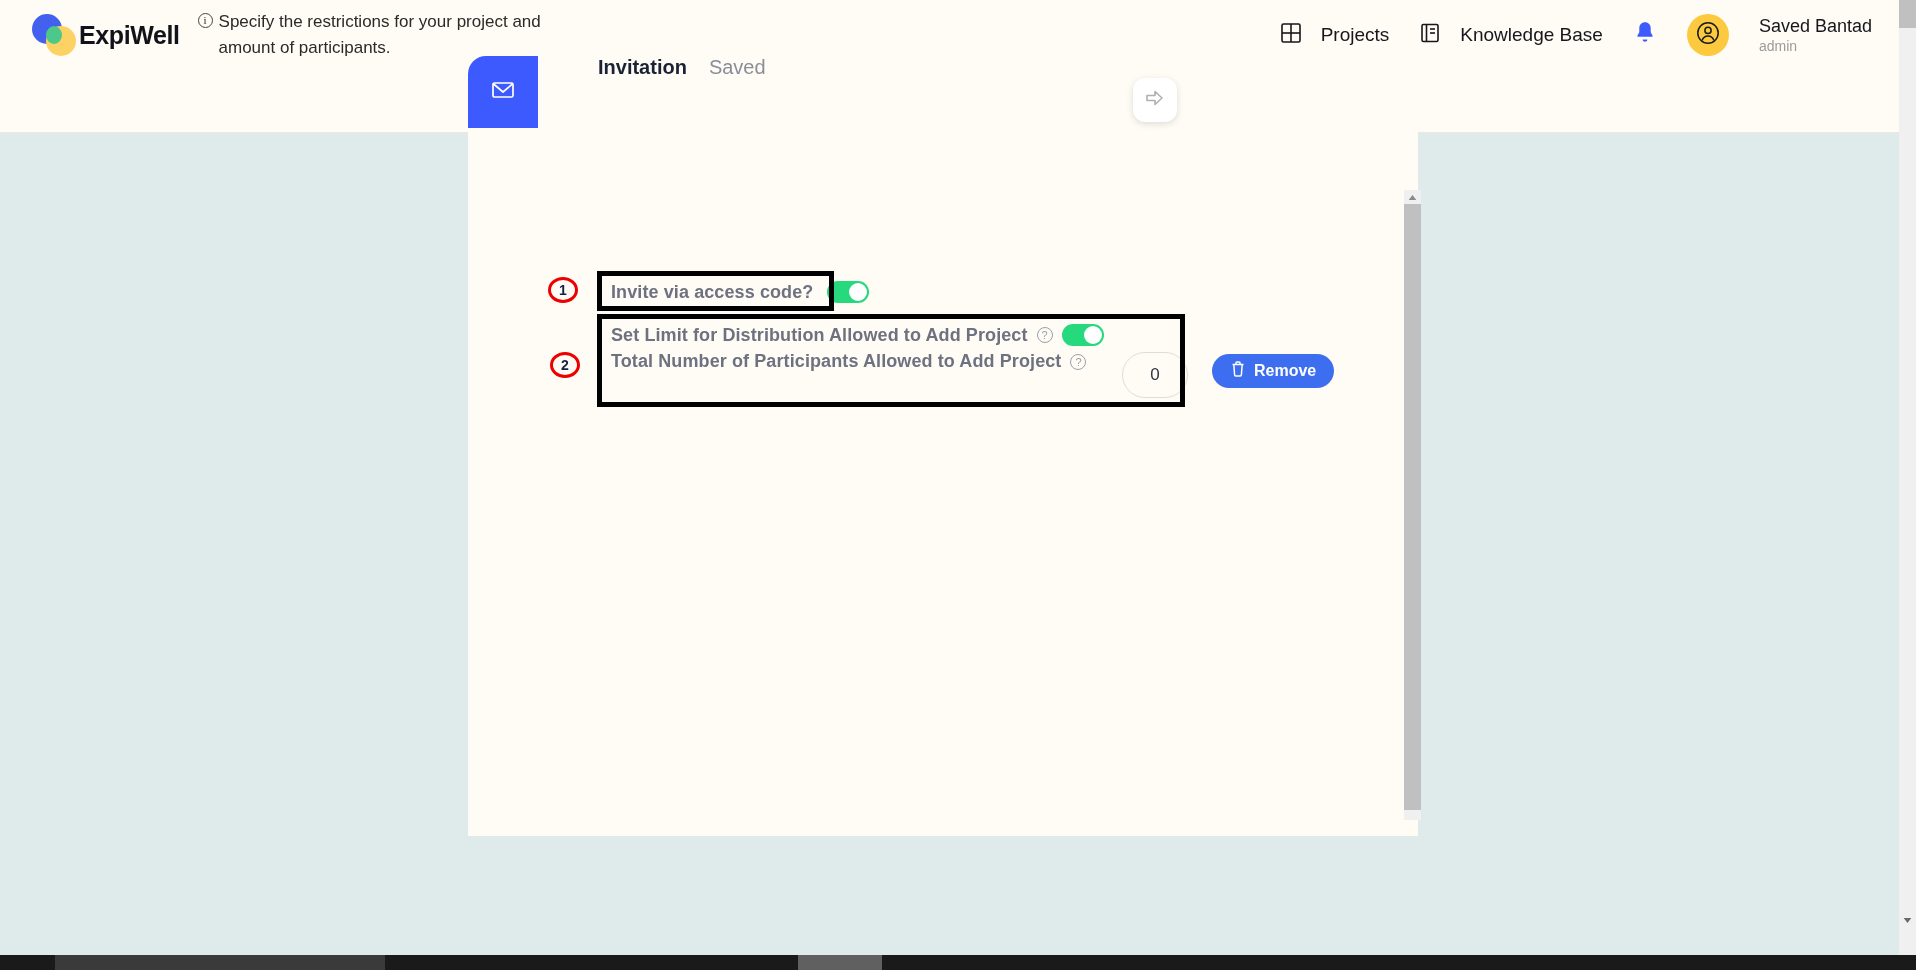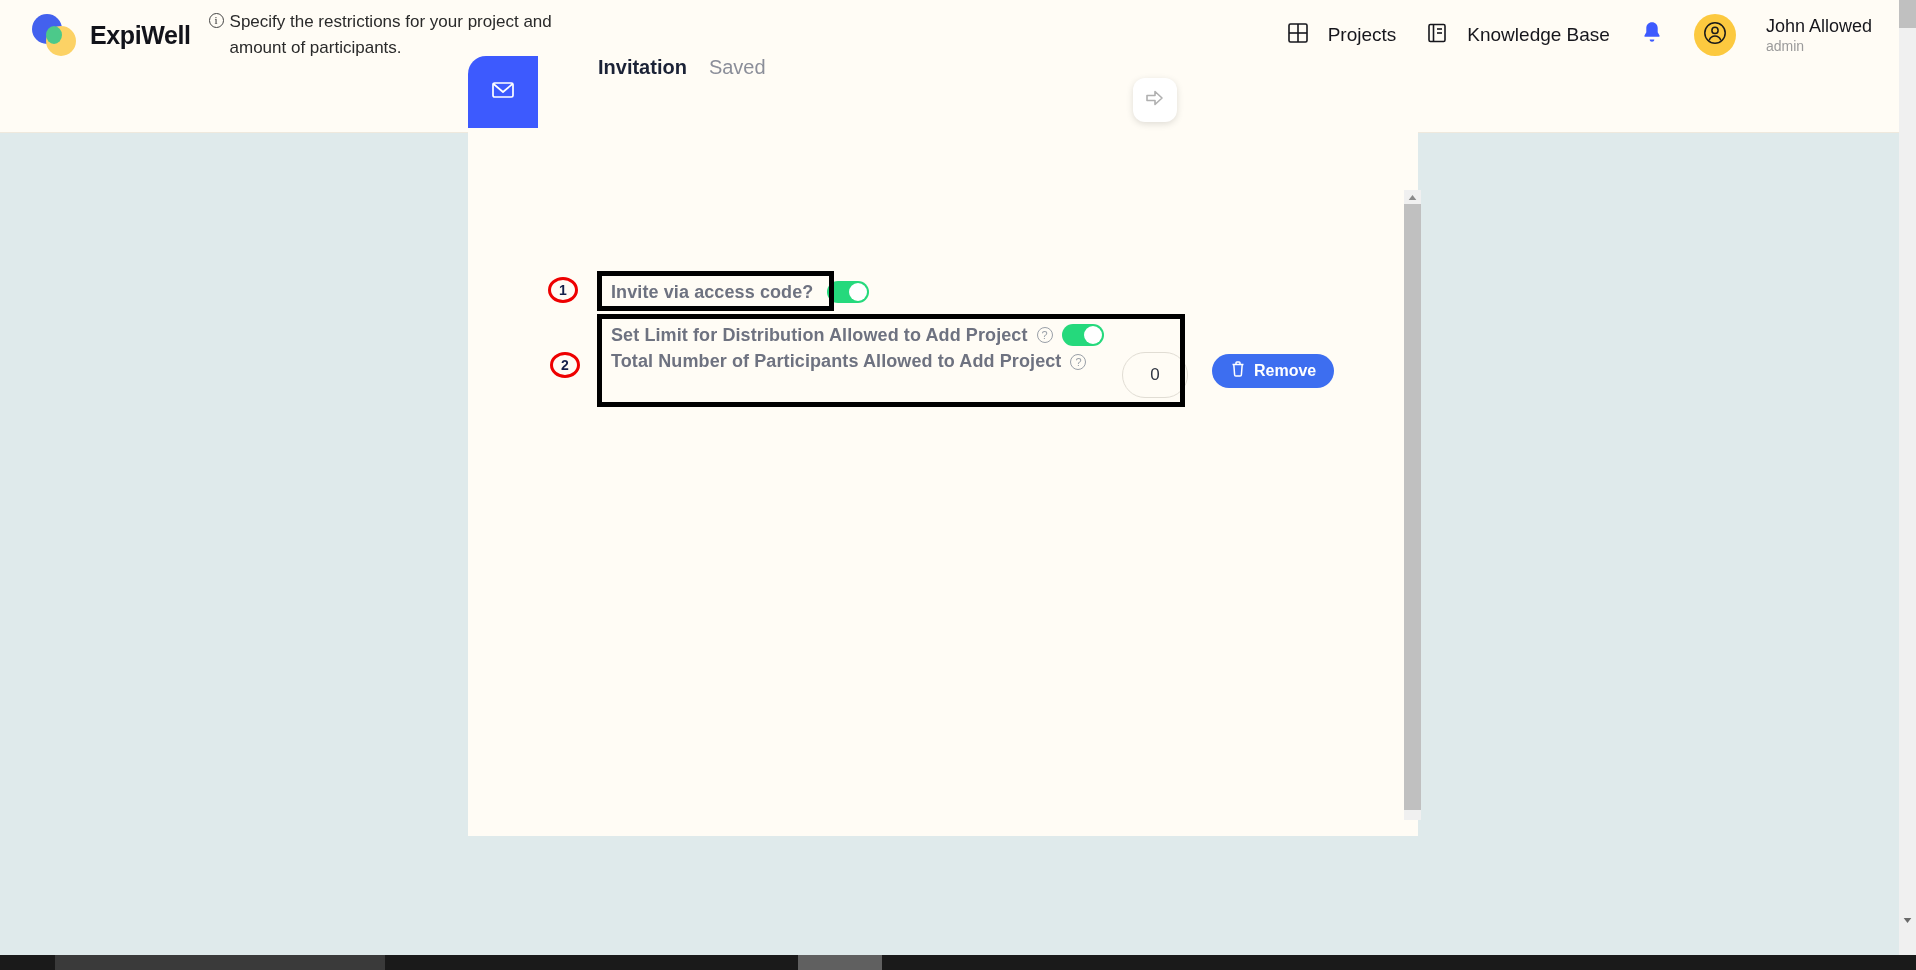--- a/index.html
+++ b/index.html
@@ -20,21 +20,21 @@
     height: 70px;
     background: #fffcf5;
     display: flex;
     align-items: center;
   }
 
   .logo-wrap {
     display: flex;
     align-items: center;
     margin-left: 32px;
-    gap: 12px;
+    gap: 1px;
   }
   .logo-mark {
     position: relative;
     width: 46px;
     height: 42px;
   }
   .logo-mark .c-blue {
     position: absolute;
     left: 0; top: 0;
     width: 30px; height: 30px;
@@ -465,21 +465,21 @@
       <span>
         <svg width="26" height="26" viewBox="0 0 26 26" fill="none" stroke="#1a1a1a" stroke-width="1.5">
           <circle cx="13" cy="13" r="10.2"></circle>
           <circle cx="13" cy="10.4" r="3.1"></circle>
           <path d="M7.2 20.2c1.1-2.7 3.2-4.1 5.8-4.1s4.7 1.4 5.8 4.1"></path>
         </svg>
       </span>
     </div>
 
     <div class="user-block">
-      <div class="user-name">John Allowed</div>
+      <div class="user-name">Saved Bantad</div>
       <div class="user-role">admin</div>
     </div>
 
   </div>
 </div>
 
 <div class="tabbar">
   <div class="tabs">
 
     <div class="tab done">

